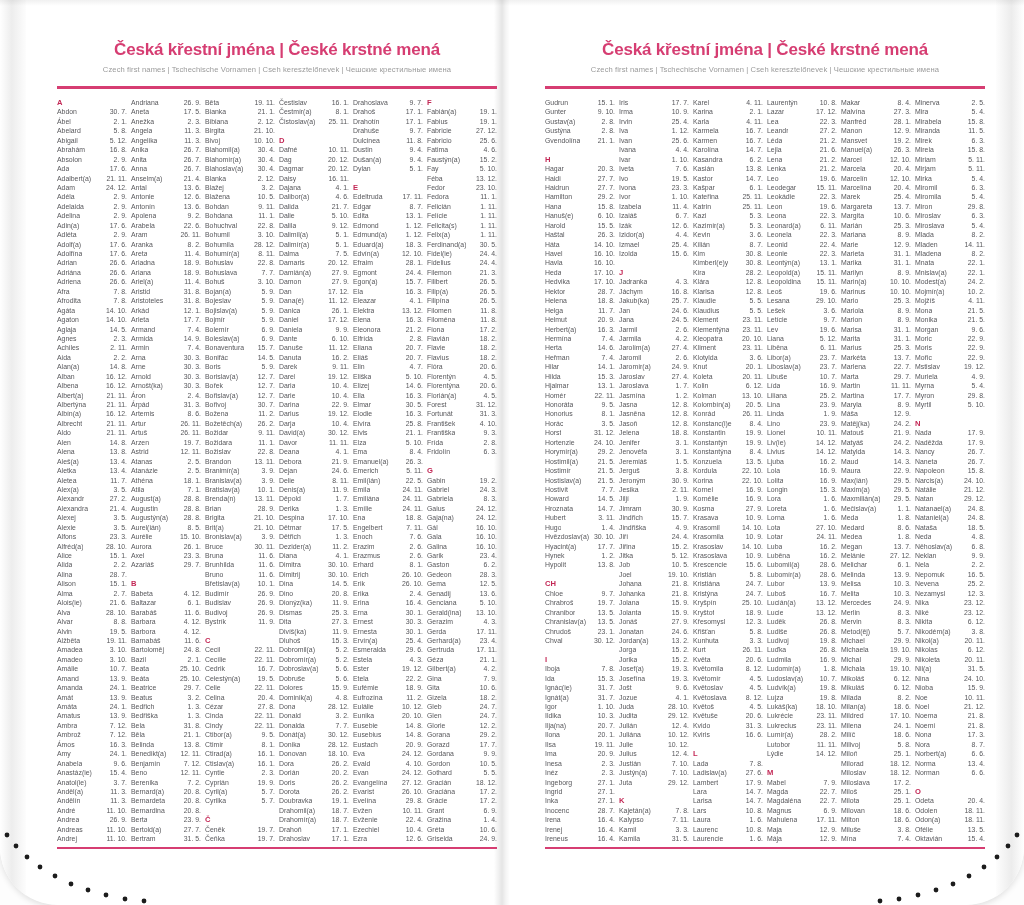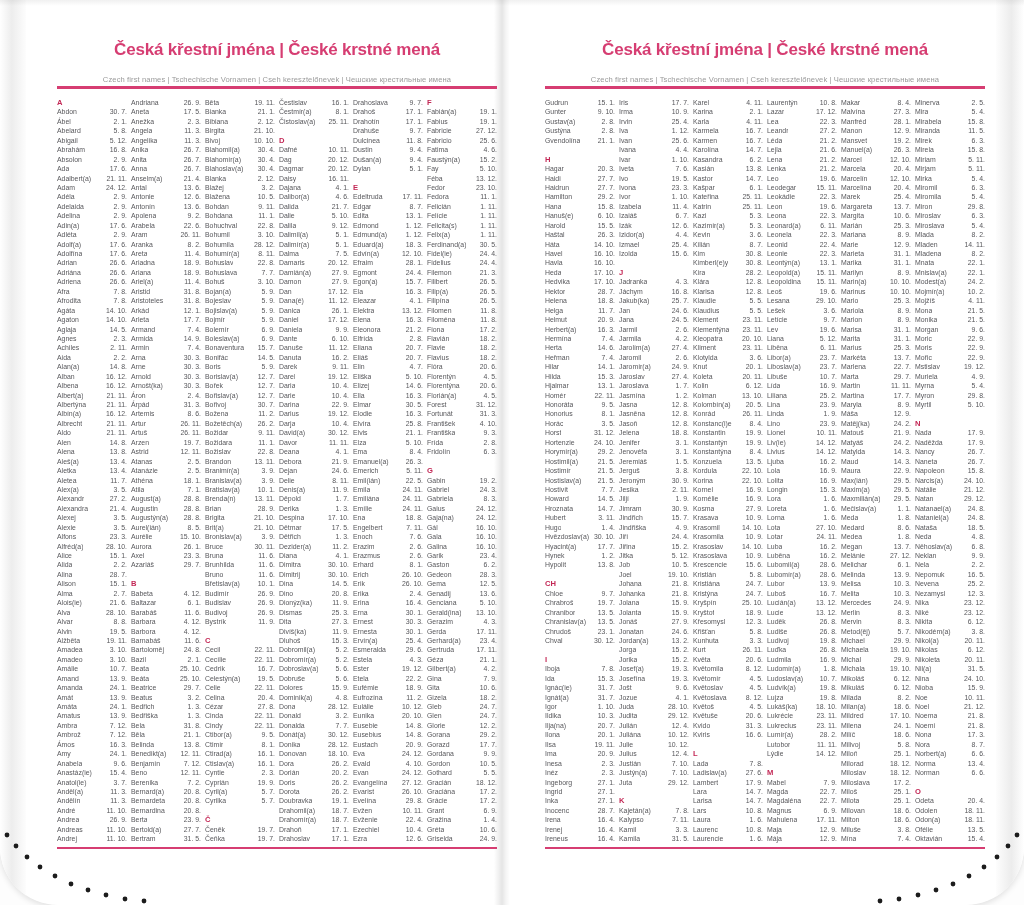--- a/index.html
+++ b/index.html
@@ -12,21 +12,21 @@
         background:linear-gradient(to right,#ffffff 0%,#ededed 45%,#f7f7f7 80%,#fdfdfd 100%);}
   .edge-right{position:absolute;right:0;top:0;bottom:0;width:28px;
         background:linear-gradient(to left,#ffffff 0%,#ececec 45%,#f7f7f7 80%,#fdfdfd 100%);}
   .gutter{position:absolute;left:494px;top:0;bottom:0;width:16px;
         background:linear-gradient(to right,rgba(0,0,0,0) 0%,rgba(0,0,0,0.07) 35%,rgba(0,0,0,0.10) 50%,rgba(0,0,0,0.05) 70%,rgba(0,0,0,0) 100%);}
   .page-top-shade{position:absolute;left:0;right:0;top:0;height:6px;
         background:linear-gradient(to bottom,rgba(0,0,0,0.06),rgba(0,0,0,0));}
 
   .page-header{position:absolute;top:40px;width:440px;text-align:center;}
   .page-header .title{font-size:17px;font-weight:bold;letter-spacing:-0.2px;color:var(--accent);}
-  .page-header .subtitle{margin-top:15px;font-size:7.6px;color:#9a9a9a;letter-spacing:0.1px;}
+  .page-header .subtitle{margin-top:5px;font-size:7.6px;color:#9a9a9a;letter-spacing:0.1px;}
   .rule-top{position:absolute;top:86px;width:440px;height:2.6px;background:var(--accent);}
   .rule-bottom{position:absolute;top:847px;width:440px;height:2px;background:var(--accent);}
   .hdr-left,.cols-left,.rt-left,.rb-left{left:57px;}
   .hdr-right,.cols-right,.rt-right,.rb-right{left:545px;}
 
   .cols{position:absolute;top:98px;width:440px;display:flex;gap:4px;}
   .col{flex:1 1 0;min-width:0;}
   .row{height:9.45px;display:flex;justify-content:space-between;align-items:center;
        font-size:6.9px;line-height:9.45px;color:#57575b;white-space:nowrap;}
   .row .n{overflow:hidden;}

